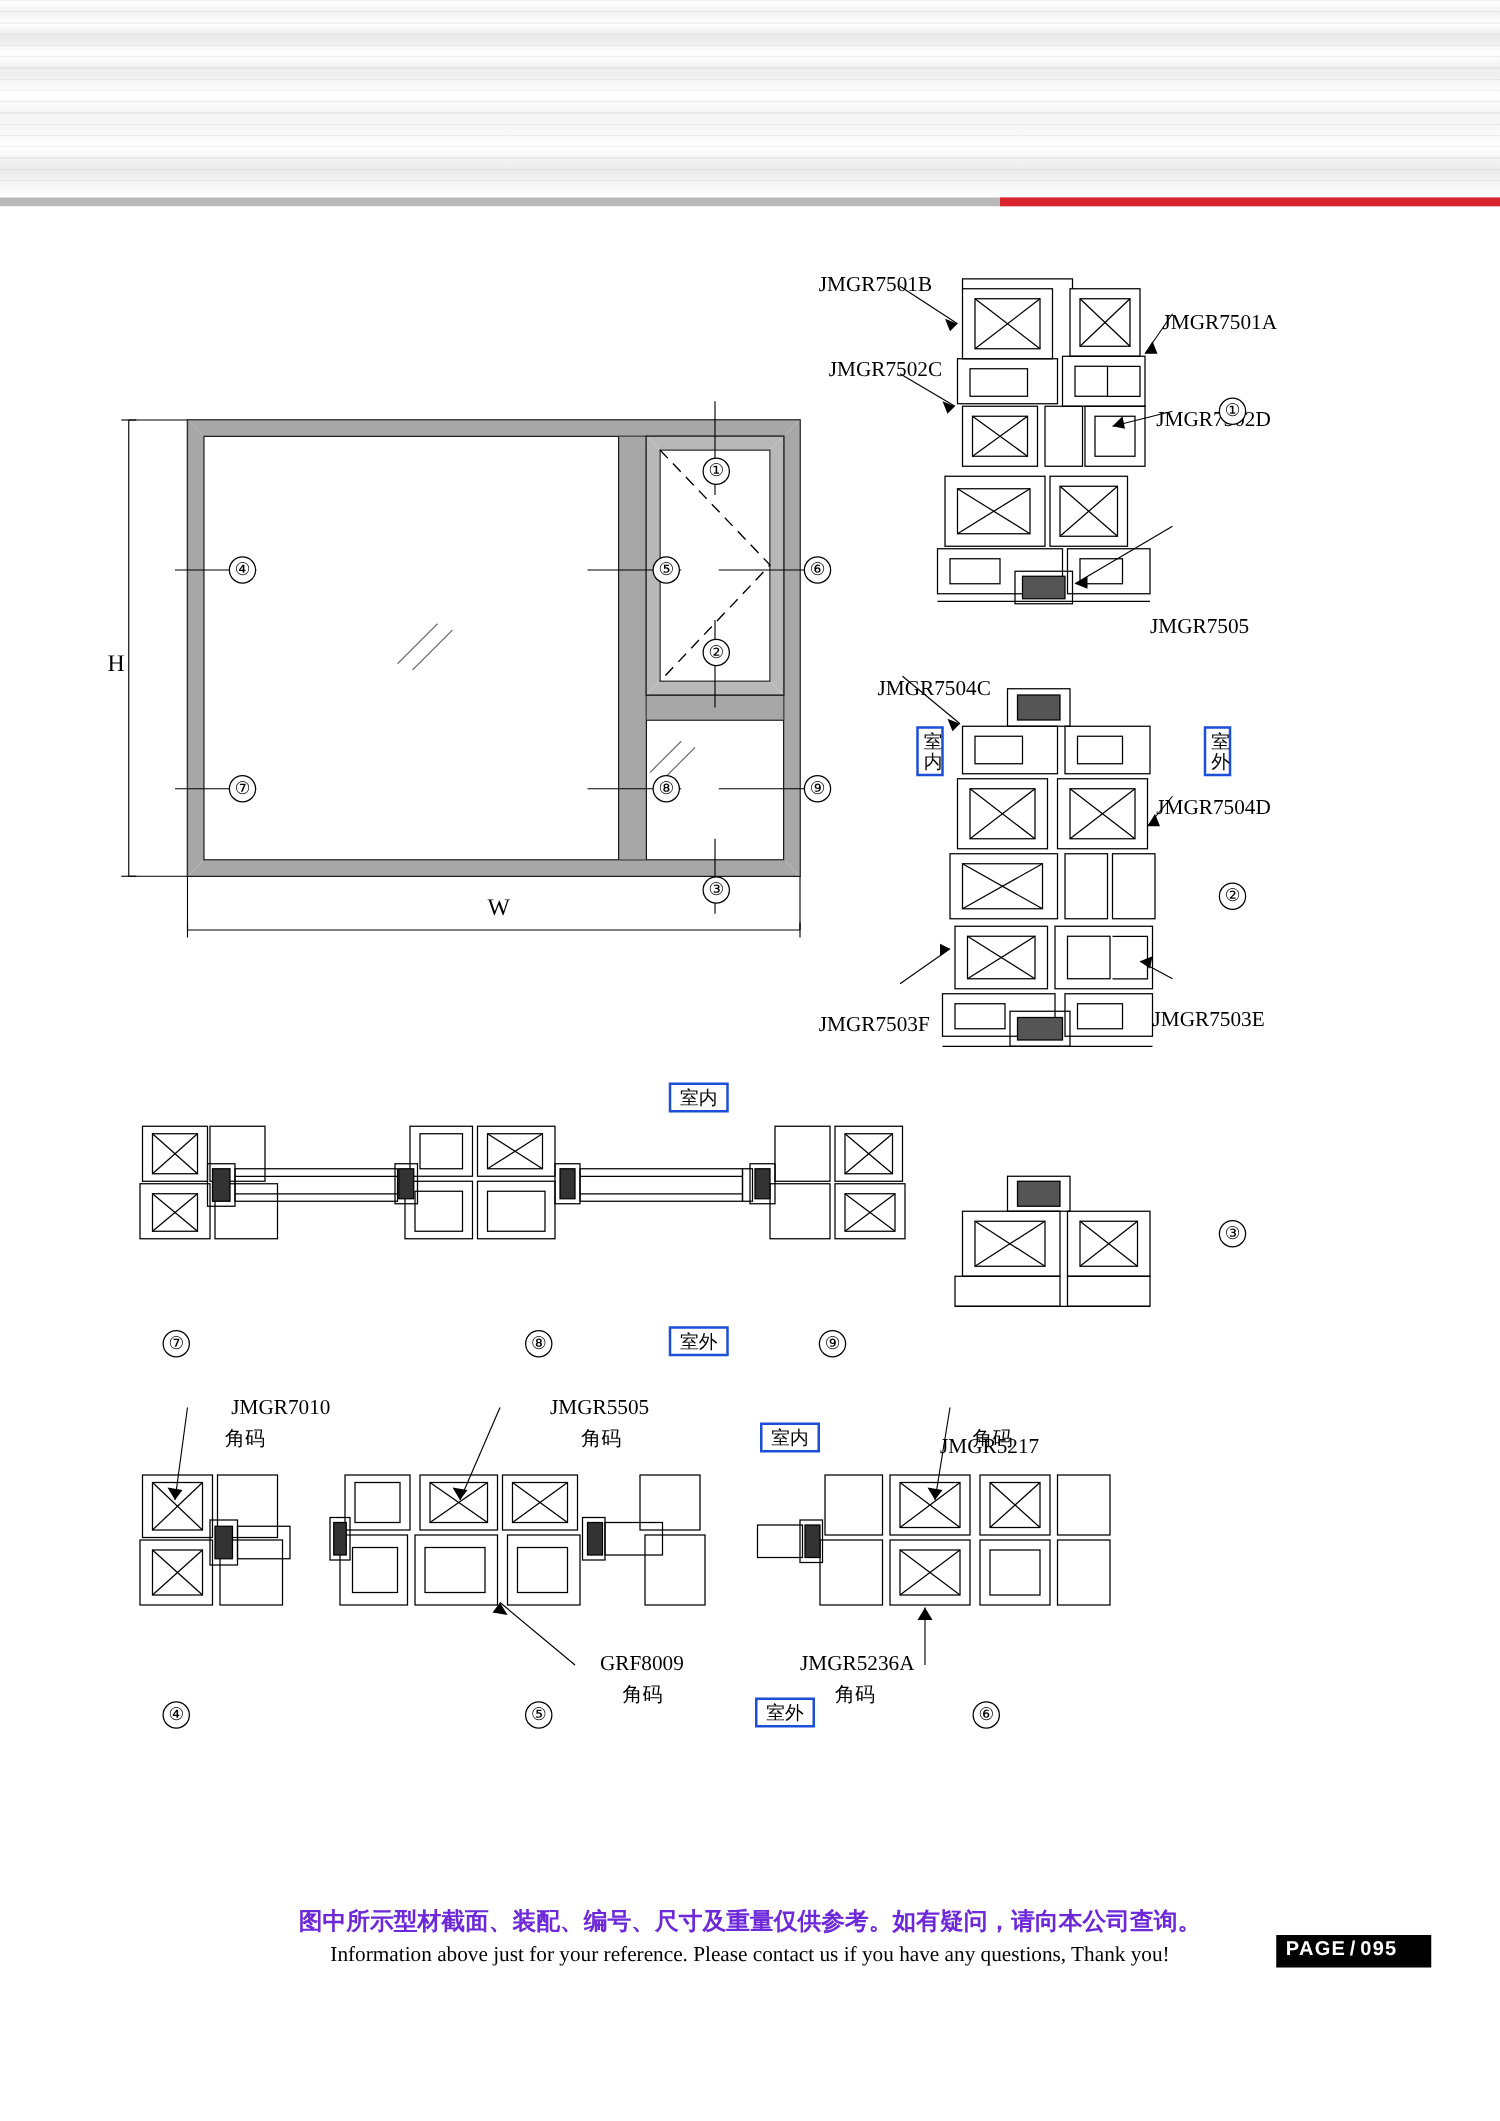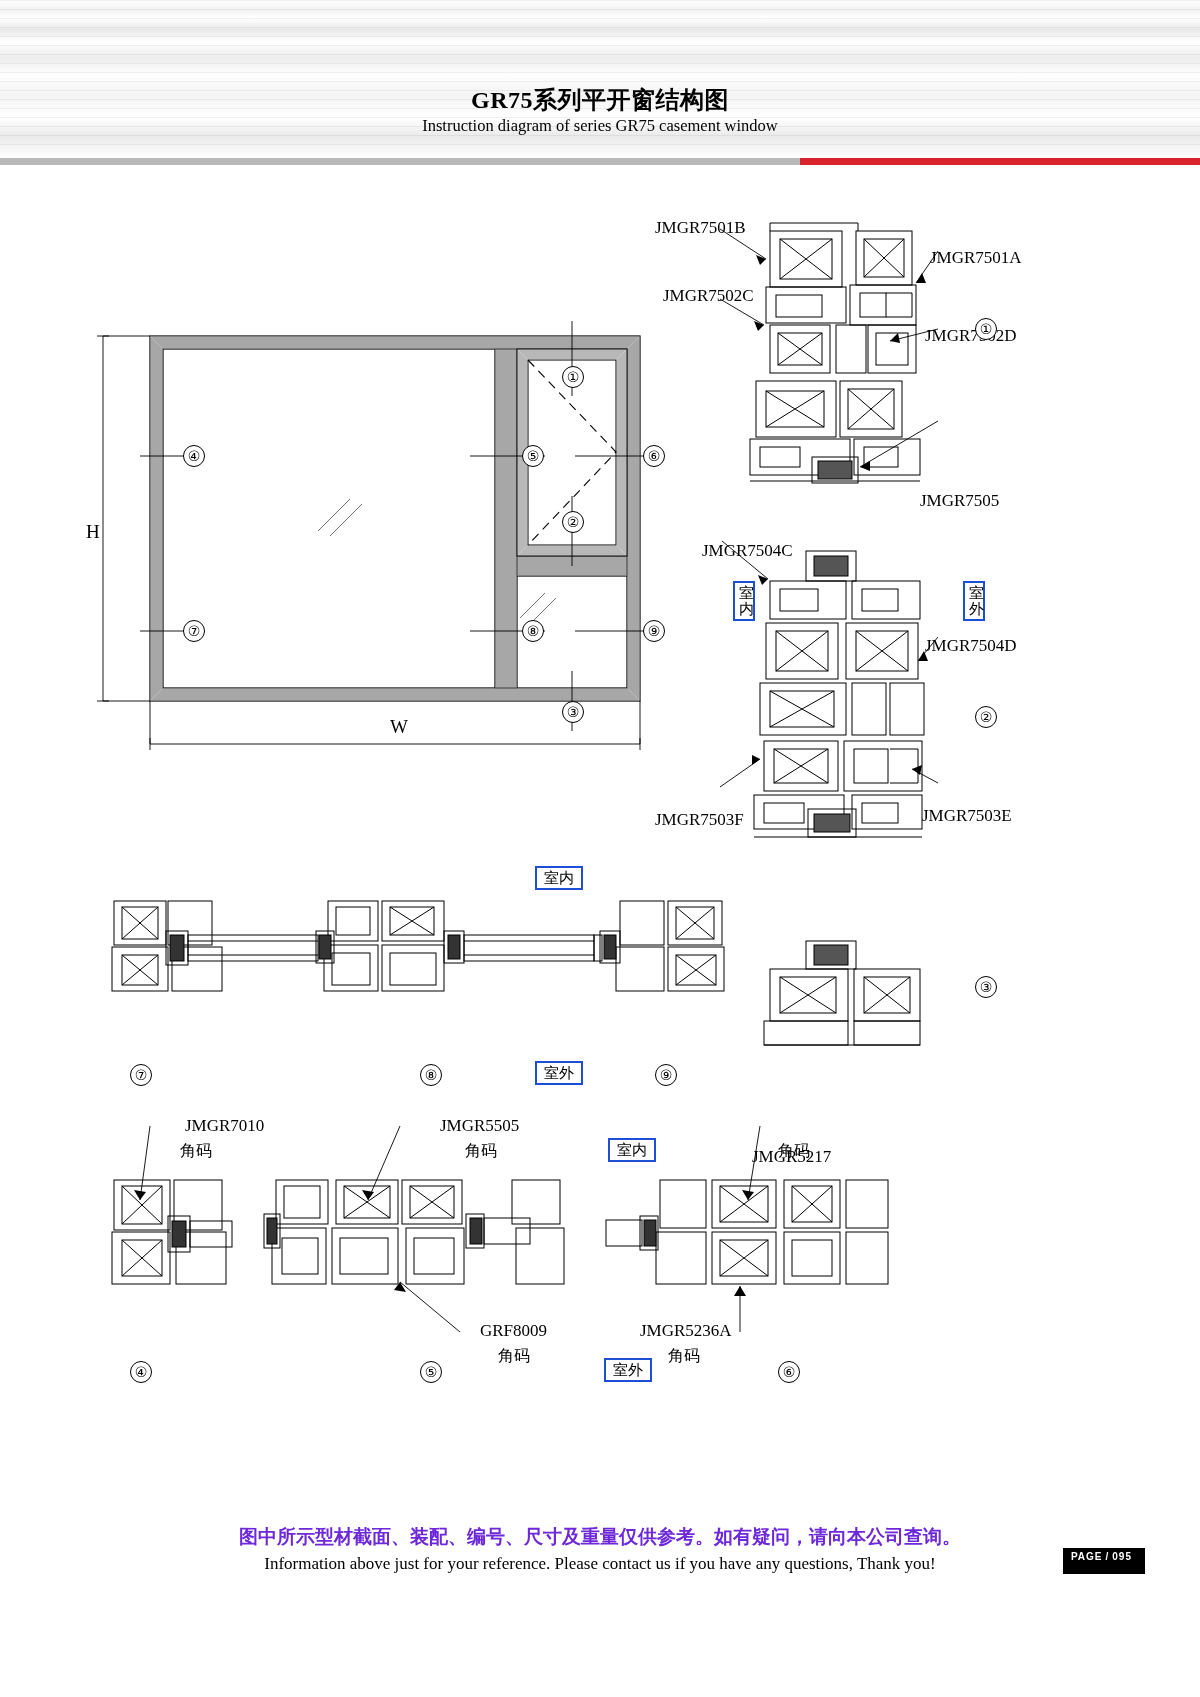--- a/index.html
+++ b/index.html
@@ -72,33 +72,31 @@
     position:absolute; left:0; top:1524px; width:1200px; text-align:center;
     font-size:19px; font-weight:bold; color:#6d28d9;
     font-family:"DejaVu Sans", sans-serif;
   }
   .footer-en {
     position:absolute; left:0; top:1554px; width:1200px; text-align:center;
     font-size:17px; color:#000;
   }
   .page-badge {
     position:absolute; right:55px; top:1548px; height:26px;
-    background:#000; color:#fff; font-size:10px; font-weight:bold;
-    padding:3px 13px 3px 8px; letter-spacing:1px;
+    background:#000; color:#fff; font-size:16px; font-weight:bold;
+    padding:3px 27px 3px 8px; letter-spacing:1px;
     font-family:"Liberation Sans", sans-serif;
   }
   .page-badge .slash { color:#fff; margin:0 3px; }
 </style>
 </head>
 <body>
 
 <div class="header">
   <div class="header-lines"></div>
-  <div class="header-title">GR75系列平开窗结构图</div>
-  <div class="header-sub">Instruction diagram of series GR75 casement window</div>
   <div class="bar-gray"></div>
   <div class="bar-red"></div>
 </div>
 
 <div class="canvas">
 
   <svg width="700" height="620">
 
     <g stroke="#000" fill="none" stroke-width="1.2">
       <rect x="150" y="170" width="490" height="365"></rect>

